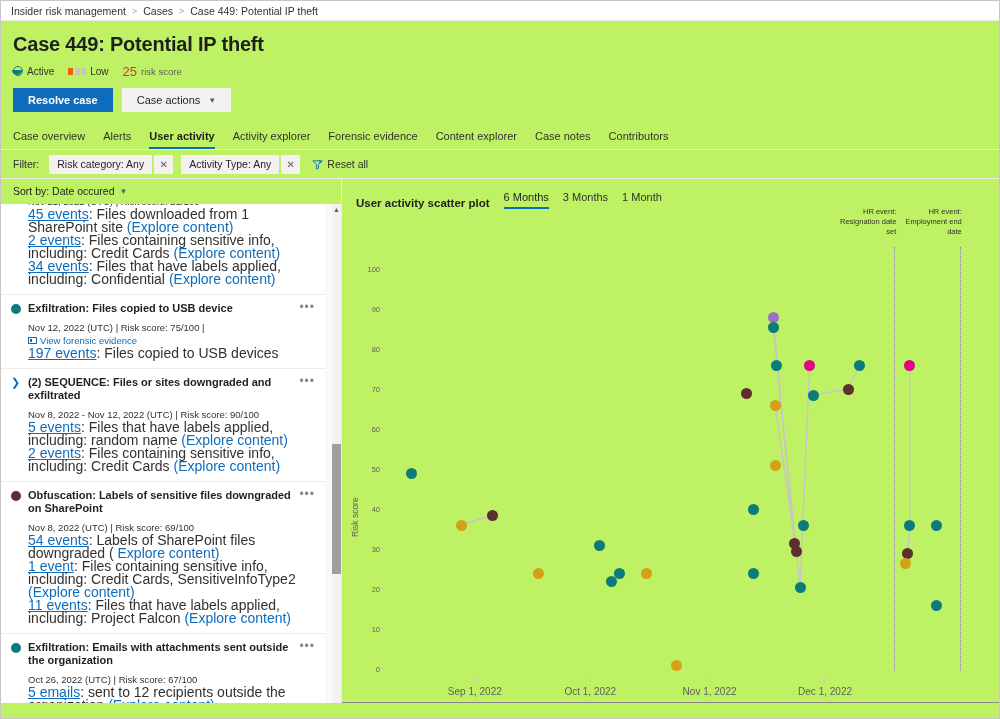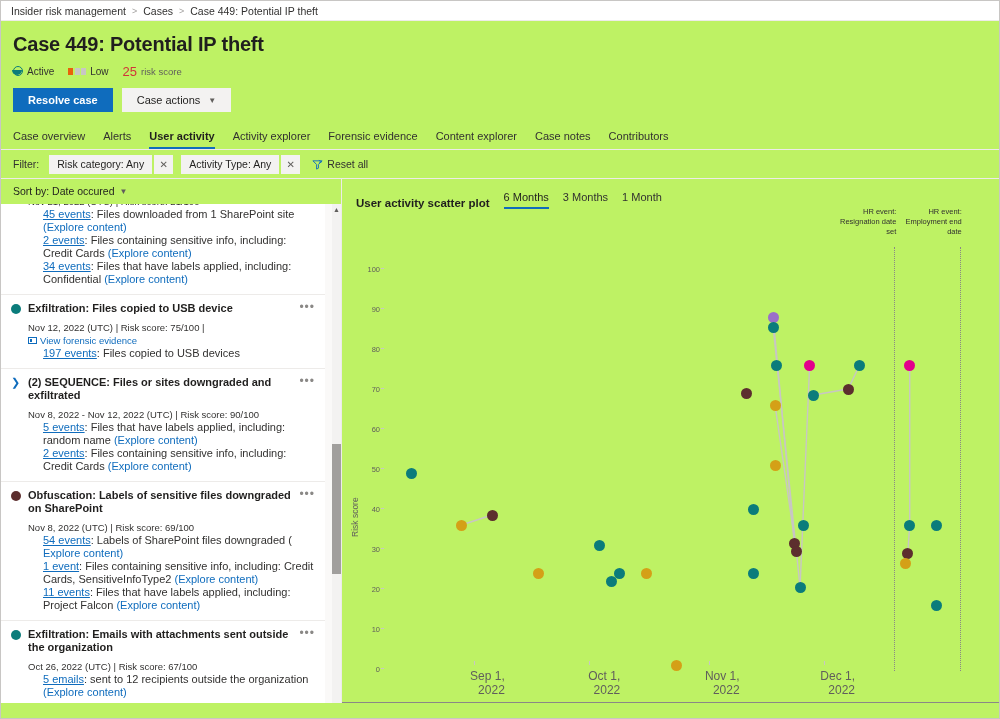--- a/index.html
+++ b/index.html
@@ -125,21 +125,21 @@
     width: 10px; height: 10px; border-radius: 50%; flex: none; margin-top: 2px;
   }
   .seq-chev {
     width: 10px; flex: none; margin-top: 0px; color: #0f6cbd; font-size: 11px; line-height: 13px;
   }
   .act-title {
     font-size: 11px; font-weight: bold; color: #201f1e; line-height: 13px; flex: 1;
   }
   .act-more { color: #8a8886; font-size: 12px; letter-spacing: 1px; line-height: 10px; cursor: pointer; flex: none; }
   .act-sub { font-size: 9.5px; color: #323130; margin: 6px 0 0 17px; line-height: 13px; }
-  .act-line { font-size: 11px; margin-left: 32px; line-height: 13px; color: #323130; }
+  .act-line { font-size: 14px; margin-left: 17px; line-height: 13px; color: #323130; }
   .lk { color: #0f6cbd; }
   .lk-u { color: #0f6cbd; text-decoration: underline; }
   .forensic { color: #0f6cbd; display: inline-flex; align-items: center; gap: 3px; }
   .fi {
     display: inline-block; width: 9px; height: 7px; border: 1.2px solid #0f6cbd;
     position: relative; vertical-align: -1px;
   }
   .fi::after{content:"";position:absolute;left:1px;top:1px;width:2px;height:3px;background:#0f6cbd;}
 
   .scrollbar-track {
@@ -171,21 +171,21 @@
     font-size: 8.5px; color: #605e5c; white-space: nowrap;
   }
   .ytick {
     position: absolute; font-size: 7.5px; color: #605e5c; text-align: right;
     width: 22px;
   }
   .ytick::after {
     content: ""; position: absolute; right: -4px; top: 3px; width: 3px; height: 1px; background: #c8c6c4;
   }
   .xtick {
-    position: absolute; font-size: 12px; color: #605e5c; text-align: right;
+    position: absolute; font-size: 10px; color: #605e5c; text-align: center;
     width: 60px; bottom: 6px;
   }
   .xtick::before {
     content: ""; position: absolute; left: 29px; top: -8px; width: 1px; height: 4px; background: #c8c6c4;
   }
   .x-axis {
     position: absolute; left: 0; right: 0; bottom: 0; height: 1px; background: #8a8886;
   }
   .pt { position: absolute; width: 11px; height: 11px; border-radius: 50%; cursor: pointer; }
   .vline {

